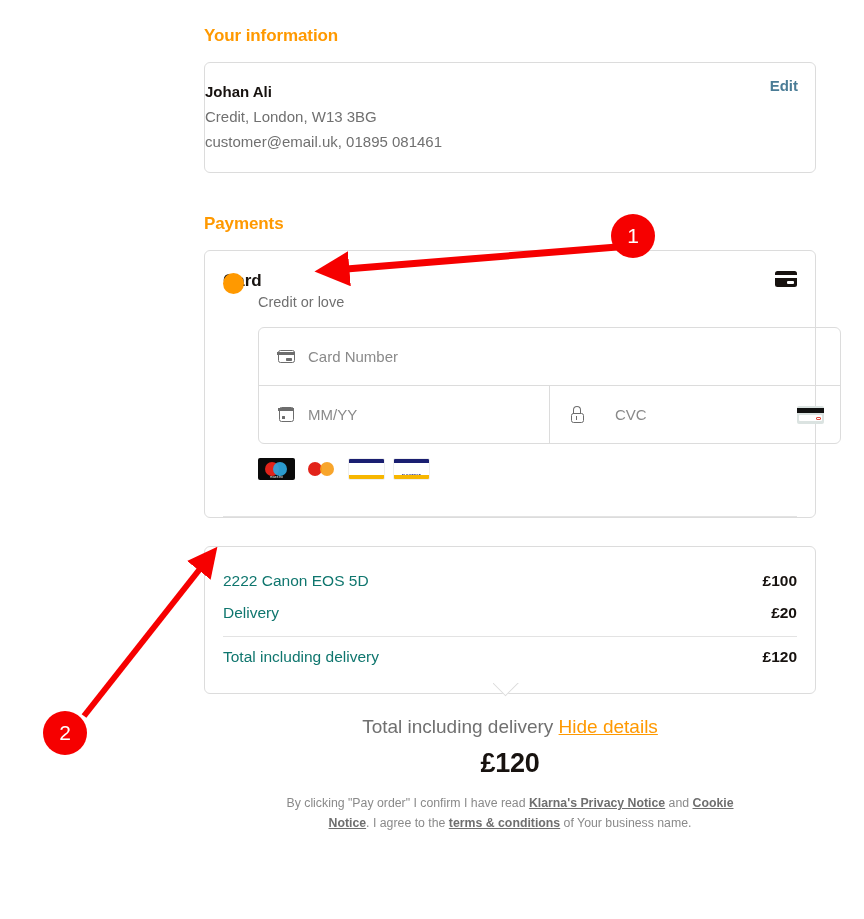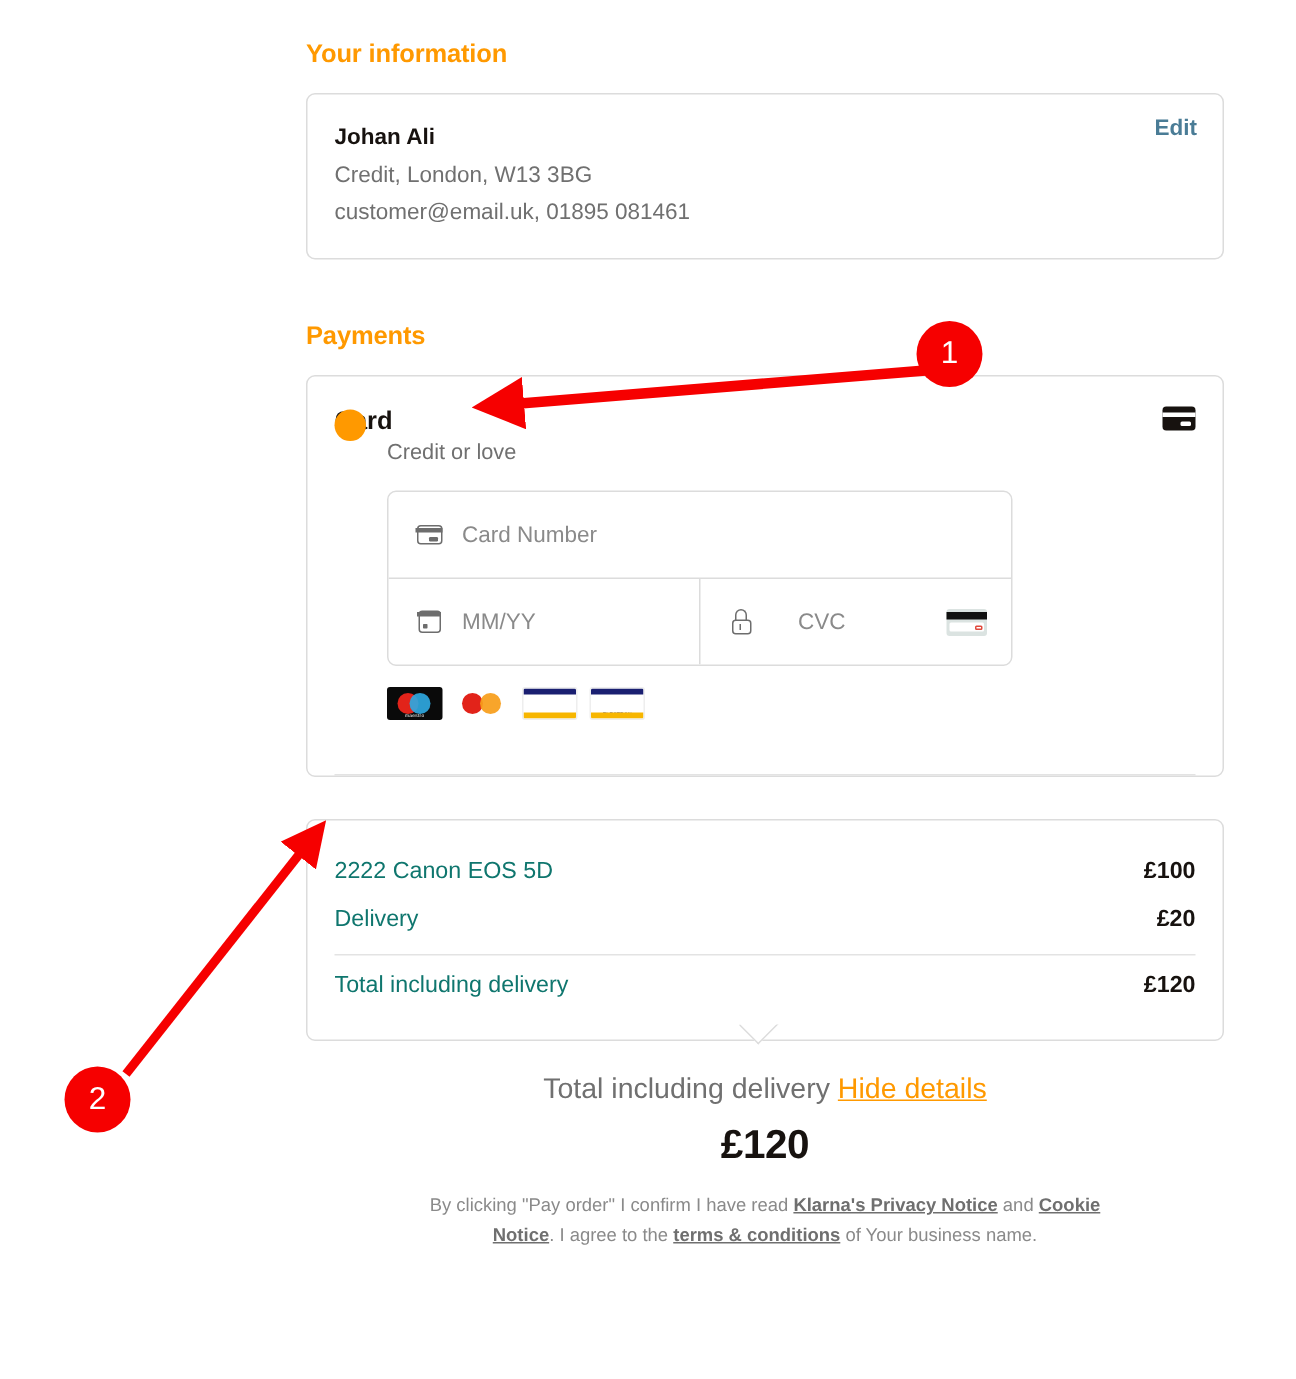--- a/index.html
+++ b/index.html
@@ -33,21 +33,21 @@
   }
 
   
   .card {
     border: 1px solid #dcdcdc;
     border-radius: 6px;
     background: #fff;
   }
 
   .info-card {
-    padding: 16px 18px 18px 18px;
+    padding: 16px 18px 18px 0;
     position: relative;
     min-height: 102px;
   }
   .info-name {
     font-size: 15px; font-weight: bold; color: #17120f;
     line-height: 25px;
   }
   .info-line {
     font-size: 15px; color: #707070; line-height: 25px;
   }
@@ -114,21 +114,21 @@
   .klarna-badge {
     background: #FFB3C7; color: #17120f;
     font-size: 9.5px; font-weight: bold;
     padding: 4px 6px 4px 6px; border-radius: 3px;
     letter-spacing: -0.2px;
   }
 
   
   .fields {
     margin: 14px 0 0 35px;
-    width: 417px;
+    width: 583px;
     border: 1px solid #dcdcdc;
     border-radius: 6px;
     overflow: hidden;
   }
   .field-row { display: flex; }
   .field {
     position: relative;
     height: 57px;
     display: flex; align-items: center;
     padding-left: 18px;

